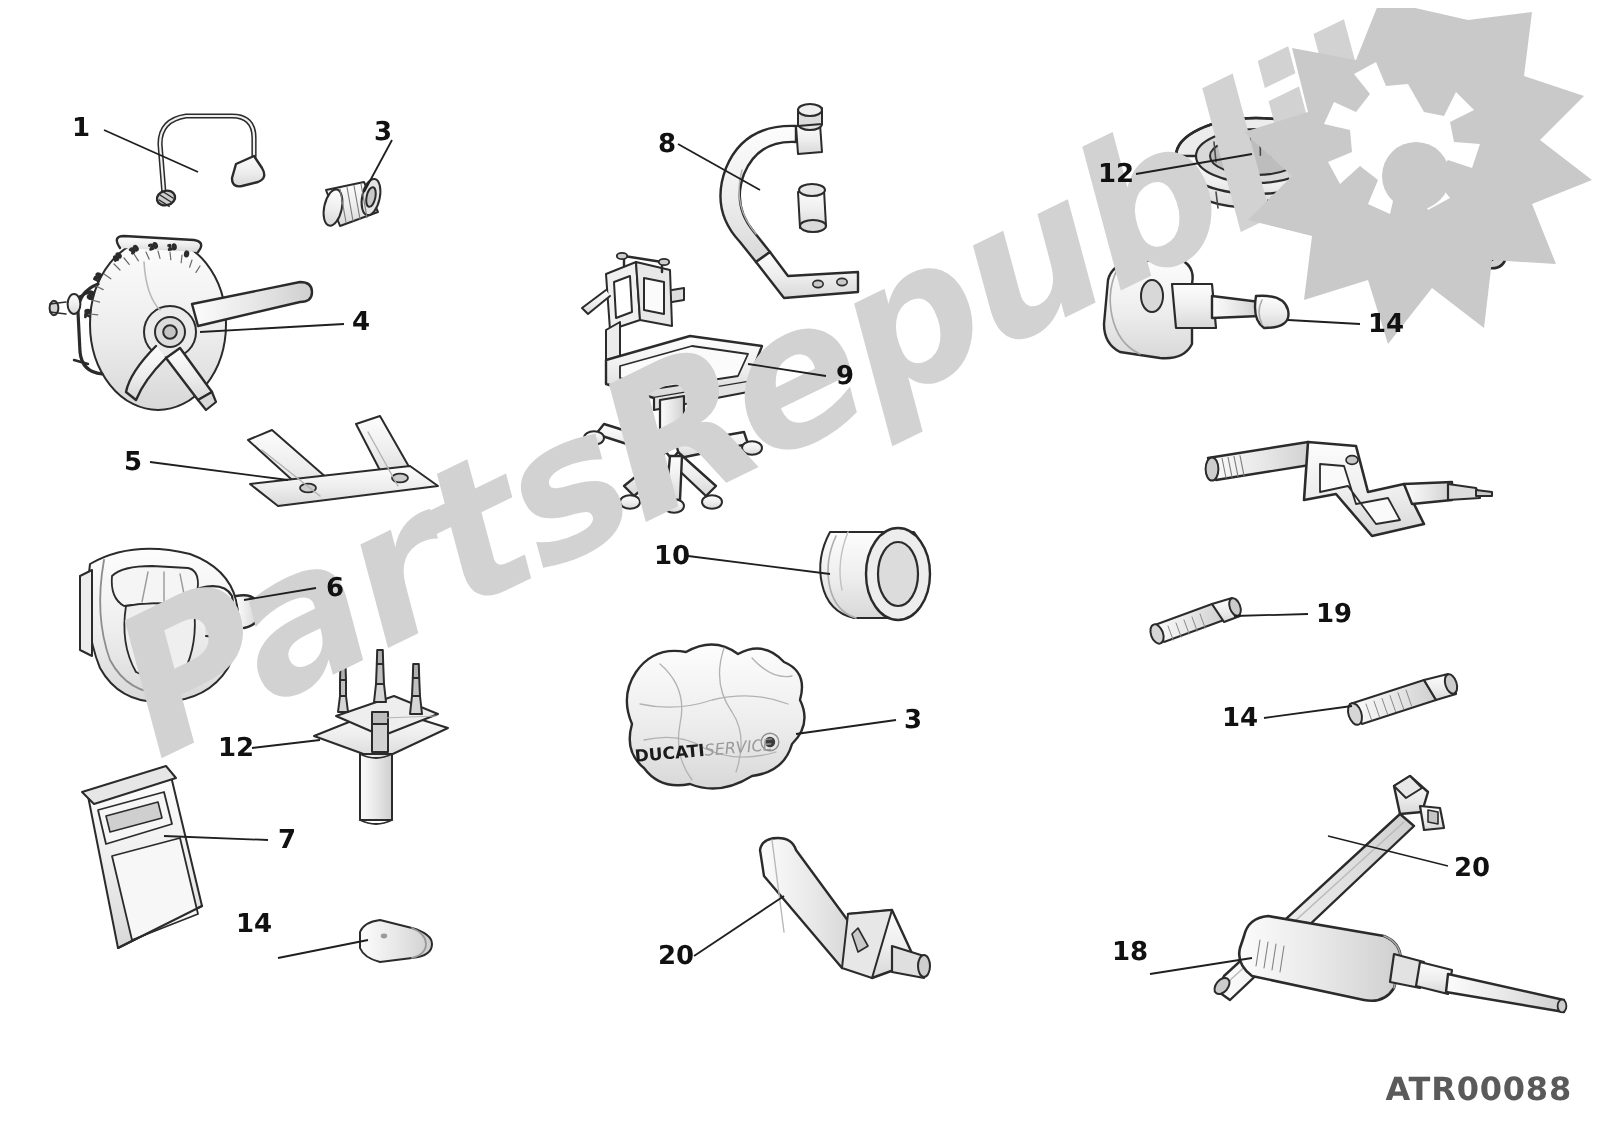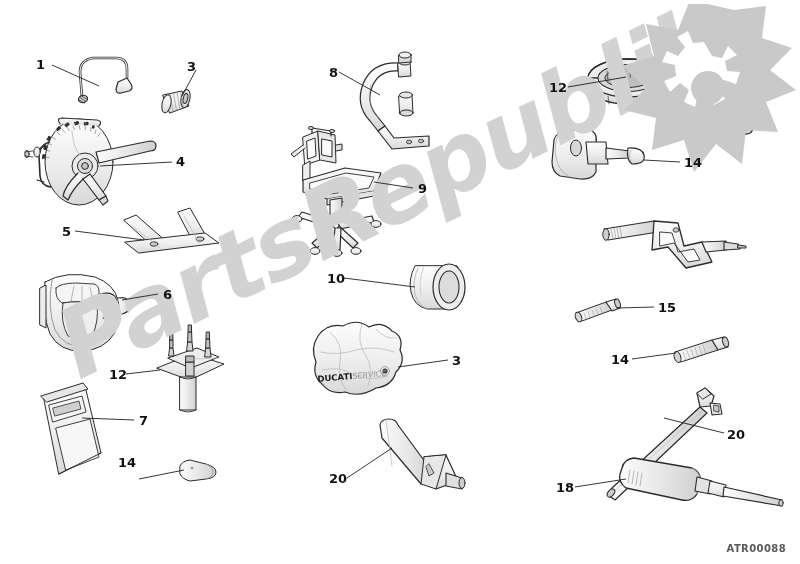--- a/index.html
+++ b/index.html
@@ -31,21 +31,21 @@
     font-family:"DejaVu Sans",sans-serif;
     font-weight:700;font-size:13px;color:#111;
     line-height:1;
     white-space:nowrap;
   }
   
   .code{
     position:absolute;z-index:4;
     right:14px;bottom:10px;
     font-family:"DejaVu Sans",sans-serif;
-    font-weight:700;font-size:10px;color:#5a5a5a;
+    font-weight:700;font-size:16px;color:#5a5a5a;
     letter-spacing:.4px;
   }
   
   .bag-brand{
     position:absolute;z-index:4;
     left:317px;top:374px;
     font-family:"DejaVu Sans",sans-serif;
     font-size:8.5px;font-weight:700;color:#1b1b1b;
     transform:rotate(-5deg);transform-origin:0 0;
     white-space:nowrap;
@@ -419,24 +419,24 @@
   <div class="lbl" style="left:62px;top:225px">5</div>
   <div class="lbl" style="left:163px;top:288px">6</div>
   <div class="lbl" style="left:139px;top:414px">7</div>
   <div class="lbl" style="left:329px;top:66px">8</div>
   <div class="lbl" style="left:418px;top:182px">9</div>
   <div class="lbl" style="left:327px;top:272px">10</div>
   <div class="lbl" style="left:684px;top:156px">14</div>
   <div class="lbl" style="left:549px;top:81px">12</div>
   <div class="lbl" style="left:452px;top:354px">3</div>
   <div class="lbl" style="left:118px;top:456px">14</div>
-  <div class="lbl" style="left:658px;top:301px">15</div>
+  <div class="lbl" style="left:658px;top:301px">19</div>
   <div class="lbl" style="left:611px;top:353px">14</div>
   <div class="lbl" style="left:109px;top:368px">12</div>
-  <div class="lbl" style="left:556px;top:481px">18</div>
+  <div class="lbl" style="left:556px;top:470px">18</div>
   <div class="lbl" style="left:329px;top:472px">20</div>
   <div class="lbl" style="left:727px;top:428px">20</div>
 
   <div class="bag-brand">
     <span>DUCATI</span><span class="svc">SERVICE</span>
   </div>
 
   <div class="code">ATR00088</div>
 
 </div>

